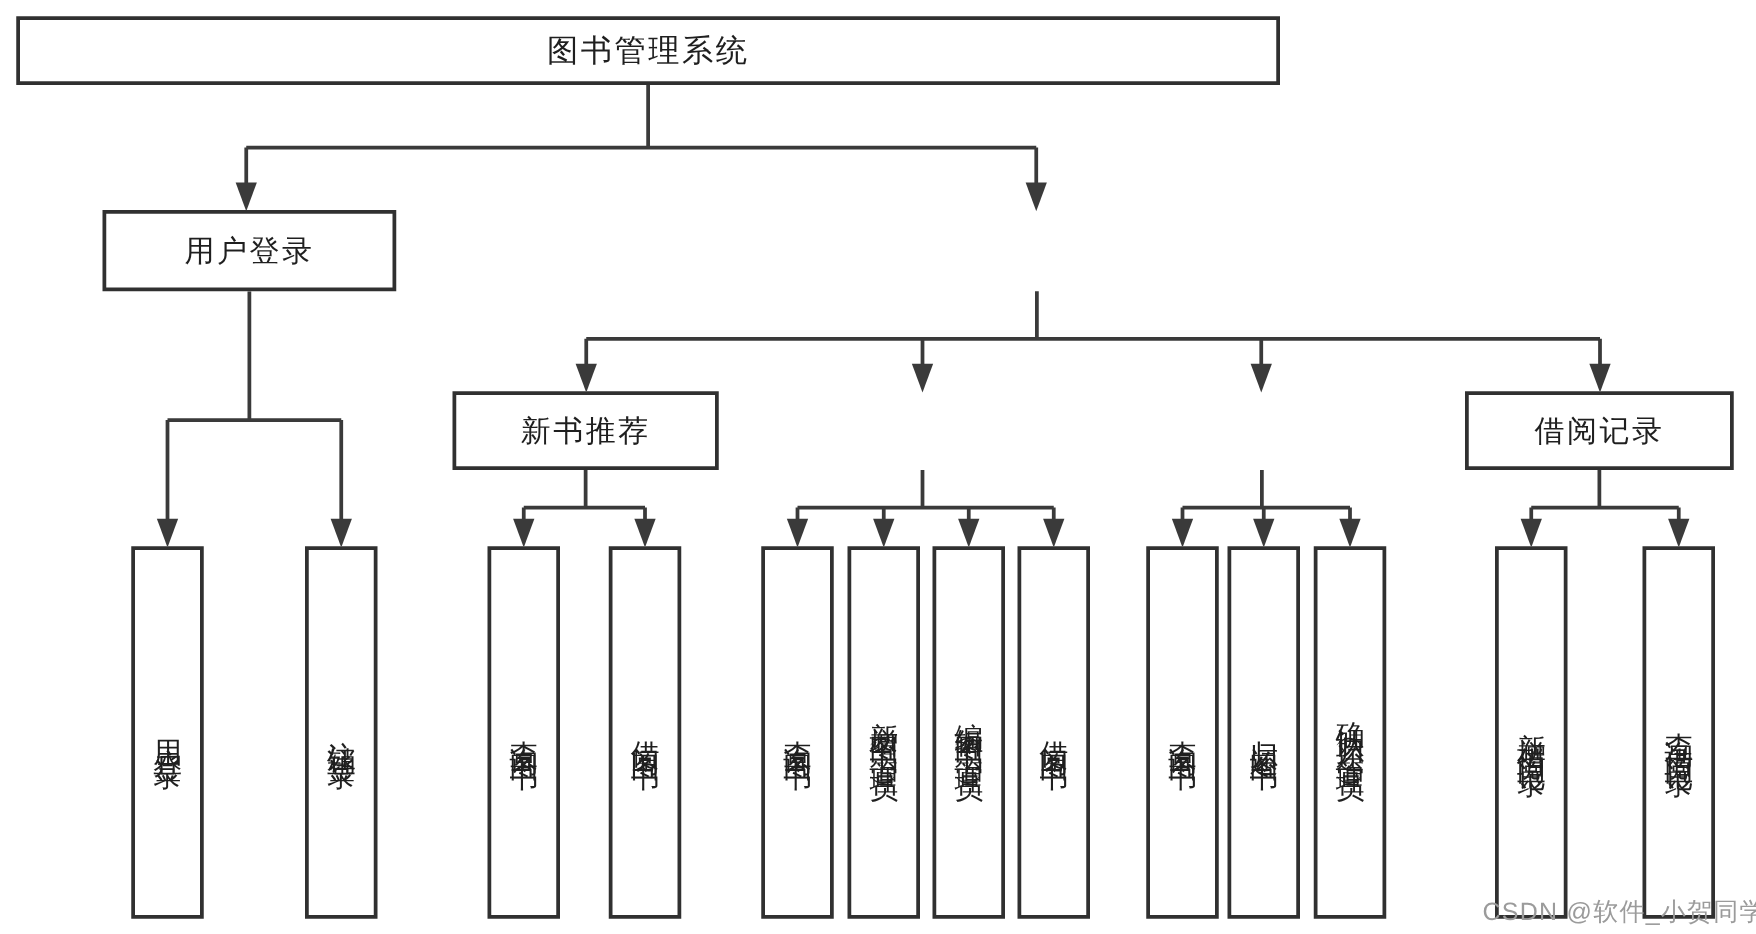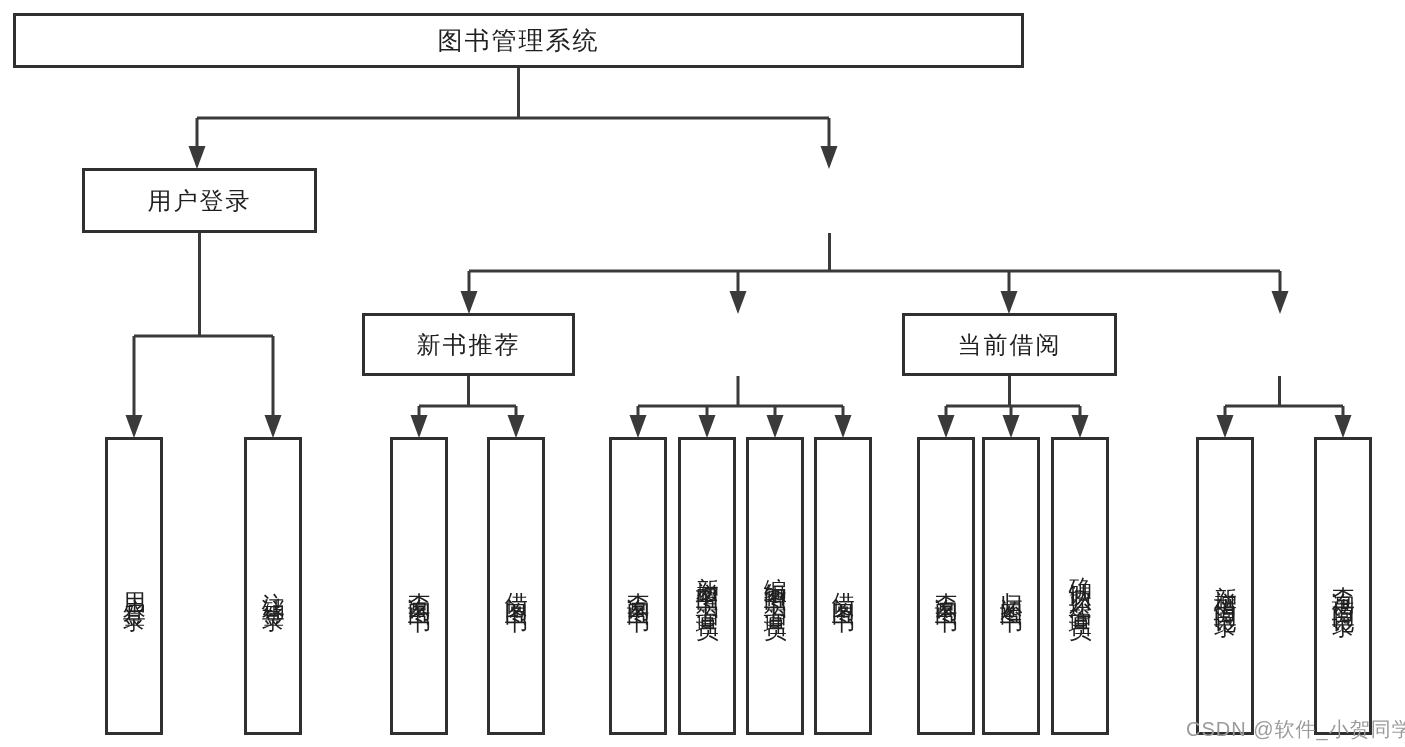--- a/index.html
+++ b/index.html
@@ -96,22 +96,22 @@
     <span>图书管理系统</span>
   </div>
 
   <div class="box h" id="n-l2a">
     <span>用户登录</span>
   </div>
 
   <div class="box h" id="n-l3a">
     <span>新书推荐</span>
   </div>
-  <div class="box h" id="n-l3c">
-    <span>当前借阅</span>
+  <div class="box h" id="n-l3d">
+    <span>借阅记录</span>
   </div>
 
   <div class="box leaf" id="lf-ul0">
     <span>用户登录</span>
   </div>
   <div class="box leaf" id="lf-ul1">
     <span>注销登录</span>
   </div>
 
   <div class="box leaf" id="lf-nb0">

